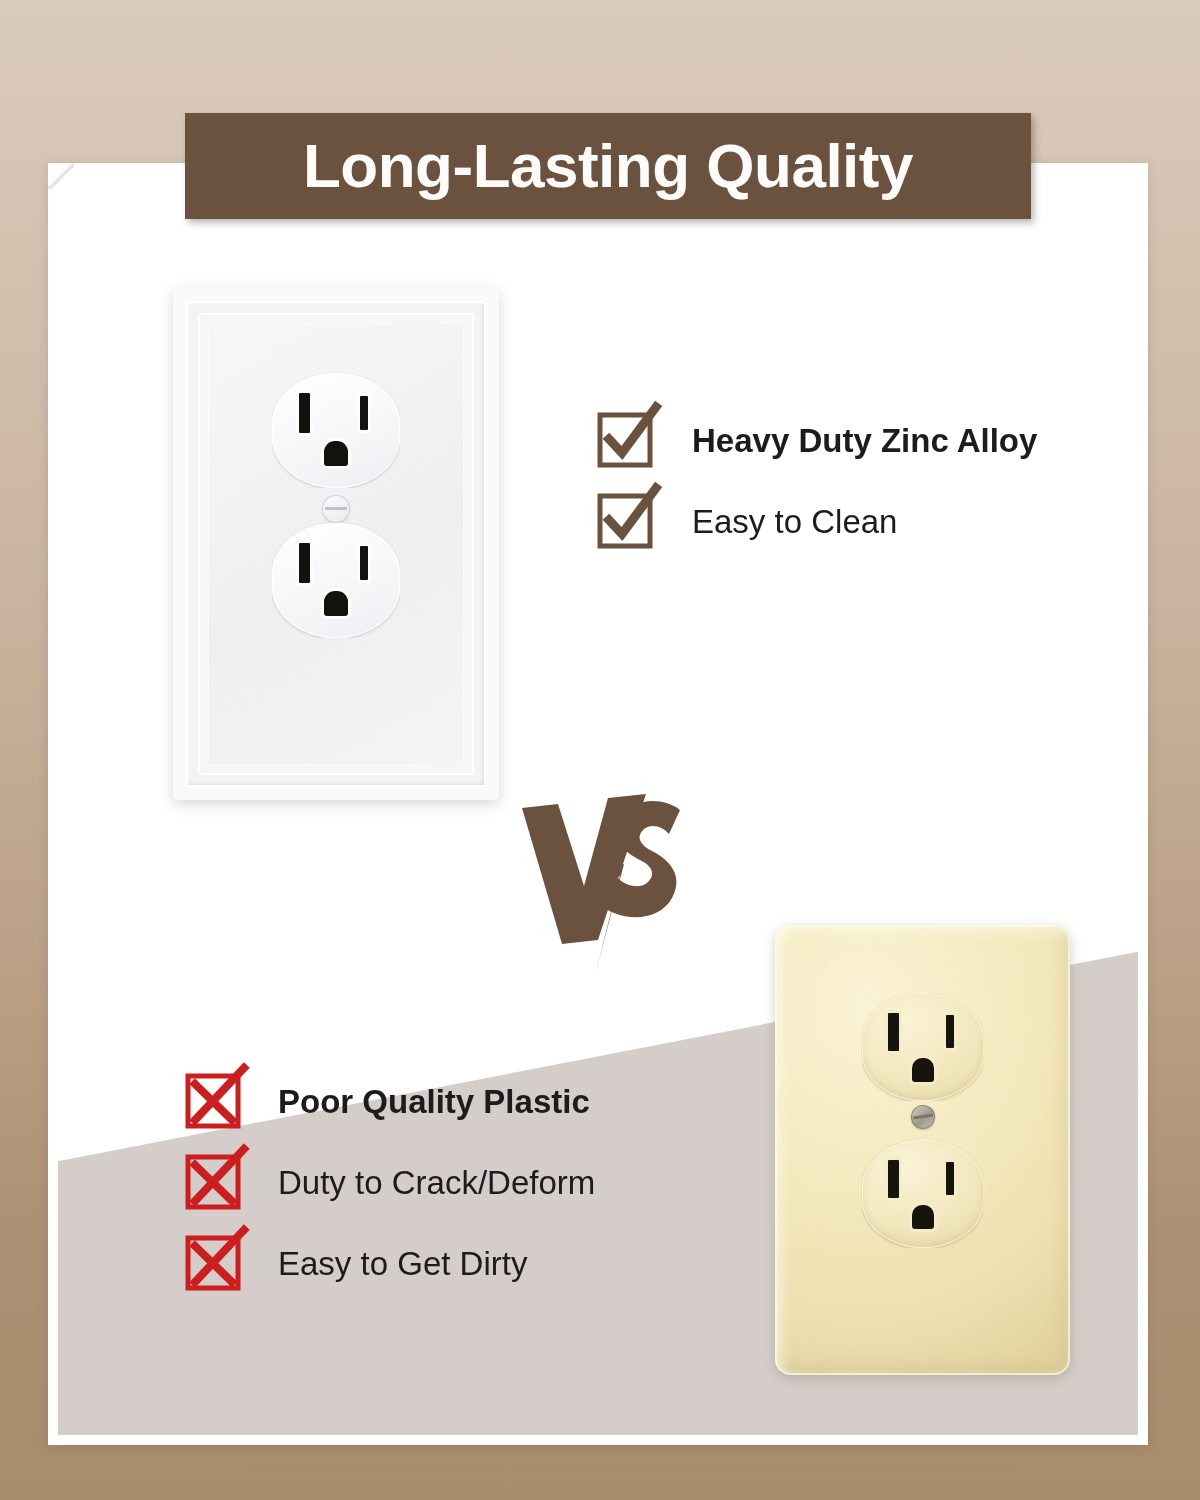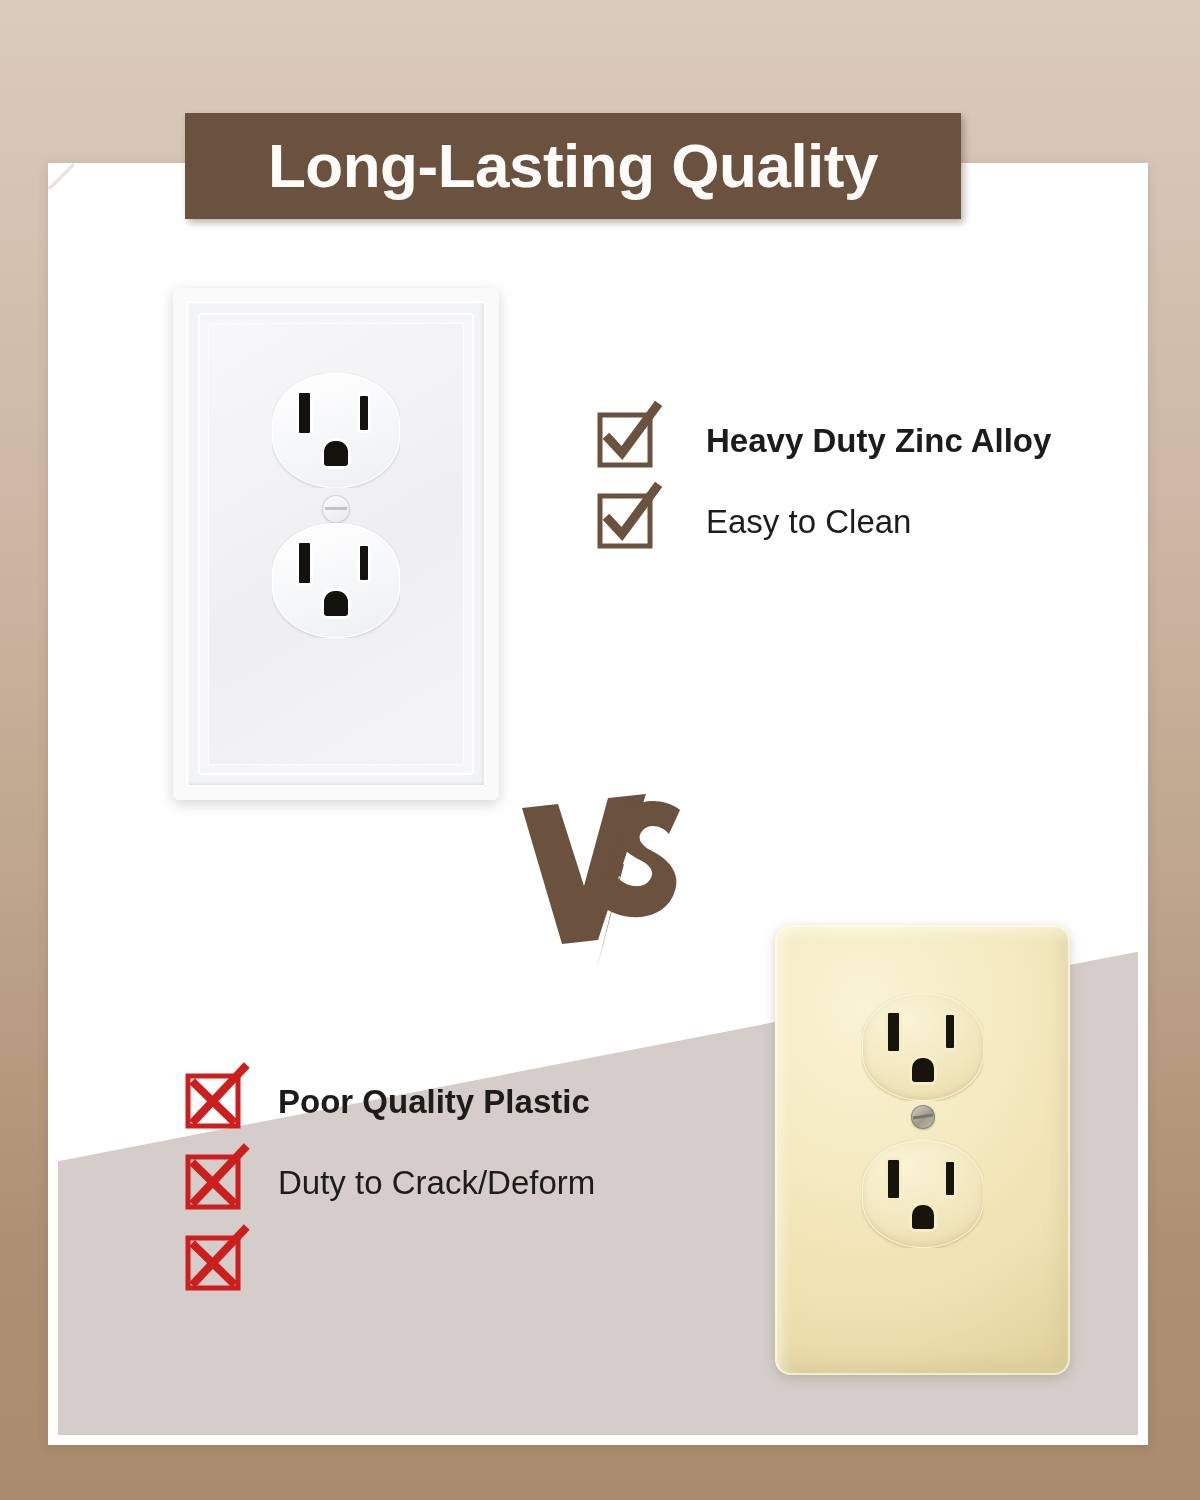--- a/index.html
+++ b/index.html
@@ -50,21 +50,21 @@
     position:absolute; left:0; top:0;
     width:100%; height:100%;
     background:#D4CDC9;
     clip-path:polygon(0 78.3%, 100% 61.7%, 100% 100%, 0 100%);
   }
 
   
   #banner {
     position:absolute;
     left:185px; top:113px;
-    width:776px; height:106px;
+    width:846px; height:106px;
     background:#6B523E;
     box-shadow:3px 4px 7px rgba(70,50,36,.35);
     display:flex; align-items:center; justify-content:center;
   }
   #banner-title {
     color:#FDFCFA;
     font-size:62px;
     font-weight:bold;
     letter-spacing:-0.5px;
     line-height:1;
@@ -209,21 +209,21 @@
     display:flex; align-items:center;
     margin-bottom:31px;
     height:50px;
   }
   .feature-row:last-child { margin-bottom:0; }
 
   .mark { position:relative; width:50px; height:50px; flex:0 0 50px; }
   .mark svg { position:absolute; left:-6px; top:-12px; width:66px; height:66px; overflow:visible; }
 
   .feature-label {
-    margin-left:56px;
+    margin-left:42px;
     font-size:33px;
     color:#1C1C1C;
     white-space:nowrap;
     line-height:1;
   }
   .feature-row.strong .feature-label { font-weight:bold; }
   #cons-list .feature-label { margin-left:40px; }
 
   
   #vs {
@@ -344,20 +344,21 @@
     </div>
 
     <div class="feature-row">
       <span class="mark">
         <svg viewBox="0 0 66 66">
           <rect x="6" y="12" width="50" height="50" fill="none" stroke="#CC1E1E" stroke-width="5"></rect>
           <path d="M13 20 L50 56" fill="none" stroke="#CC1E1E" stroke-width="8" stroke-linecap="square"></path>
           <path d="M13 56 L62 4" fill="none" stroke="#CC1E1E" stroke-width="8" stroke-linecap="square"></path>
         </svg>
       </span>
+      <span class="feature-label">Easy to Get Dirty</span>
     </div>
 
   </div>
 
   <div class="plate-ivory">
     <div class="recep-i top">
       <span class="slot-i neutral"></span>
       <span class="slot-i hot"></span>
       <span class="ground-i"></span>
     </div>

